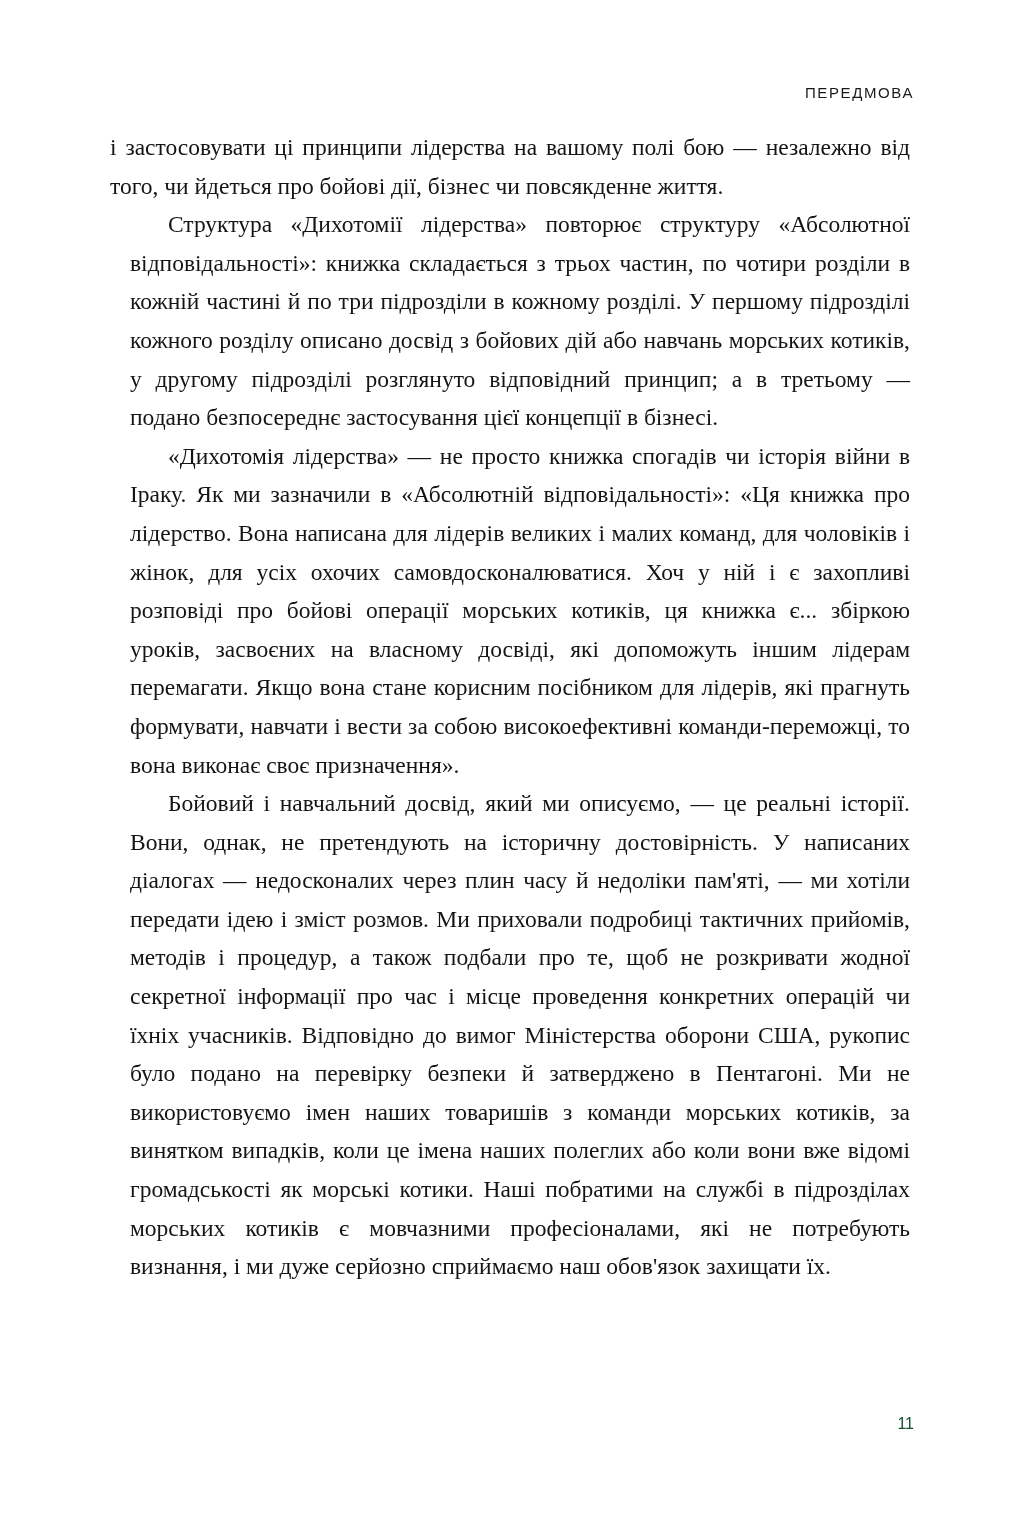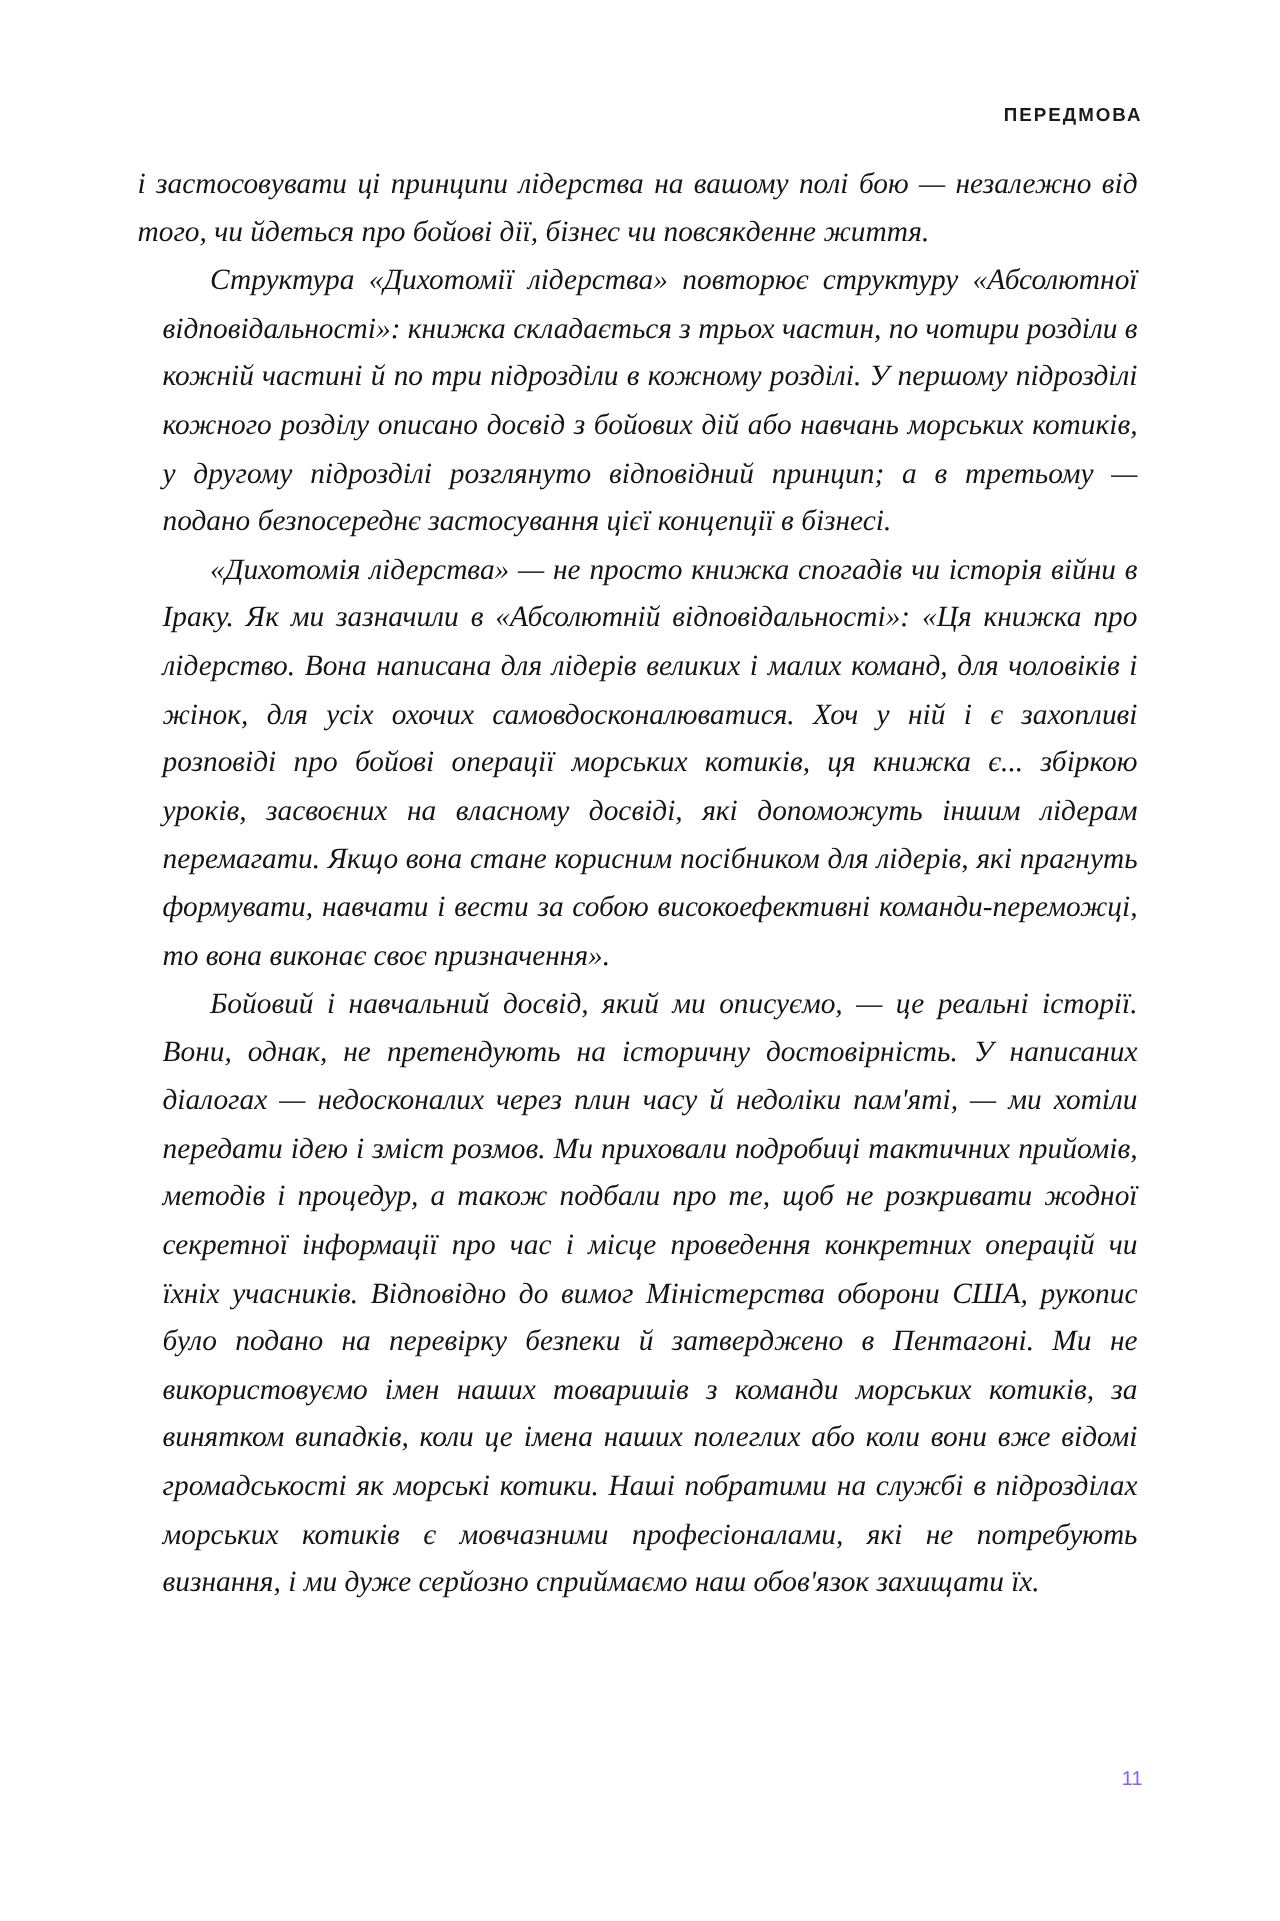--- a/index.html
+++ b/index.html
@@ -19,48 +19,47 @@
   }
   .running-head {
     position: absolute;
     top: 84px;
     right: 110px;
     font-family: "Liberation Sans", sans-serif;
     font-size: 15px;
     letter-spacing: 1.6px;
     color: #1a1a1a;
     text-transform: uppercase;
-    font-weight: 700;
+    font-weight: 400;
   }
   .body-text {
     position: absolute;
     top: 128px;
     left: 110px;
     width: 800px;
     font-size: 23.5px;
     line-height: 38.6px;
     text-align: justify;
     text-justify: inter-word;
     color: #141414;
-    font-style: italic;
   }
   .body-text p {
     margin: 0;
   }
   .body-text p.indent {
     text-indent: 38px;
     margin-left: 20px;
   }
   .folio {
     position: absolute;
     bottom: 104px;
     right: 110px;
     font-family: "Liberation Sans", sans-serif;
     font-size: 16px;
-    color: #8b5cf6;
+    color: #14532d;
   }
 </style>
 </head>
 <body>
 
 <div class="page">
 
   <div class="running-head">ПЕРЕДМОВА</div>
 
   <div class="body-text">

